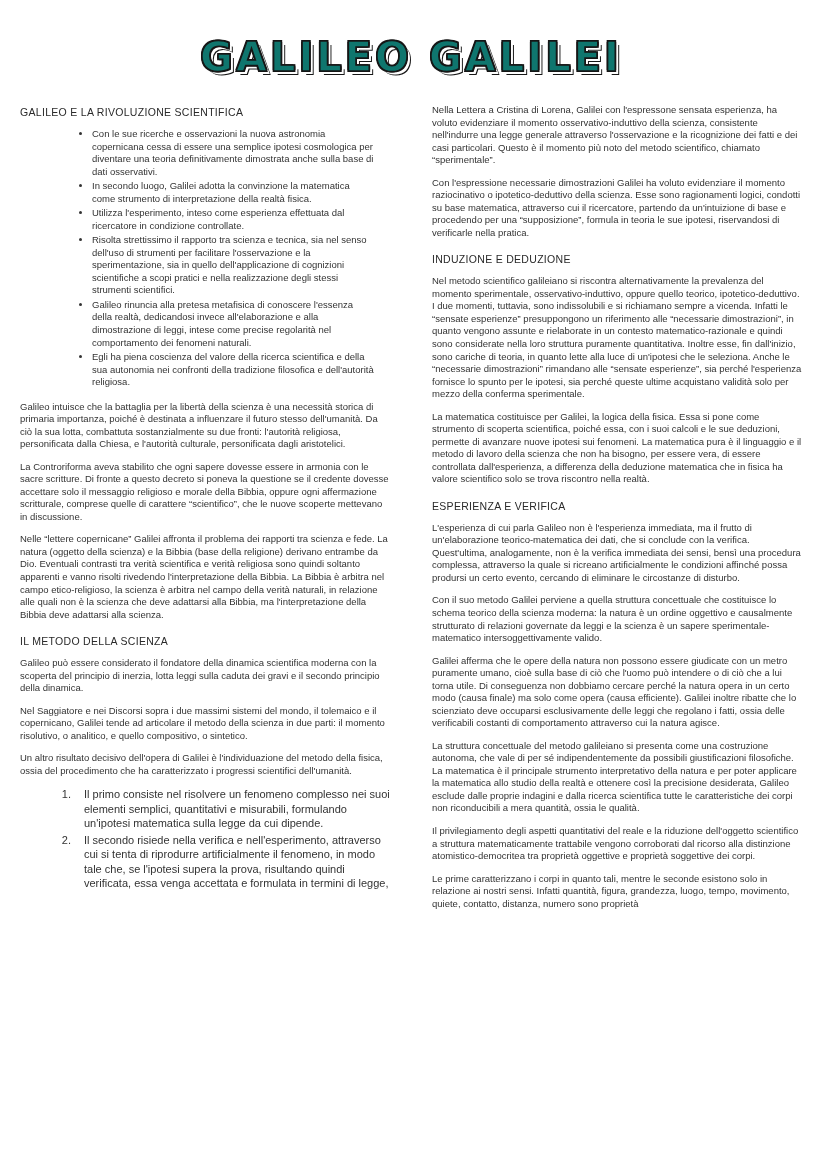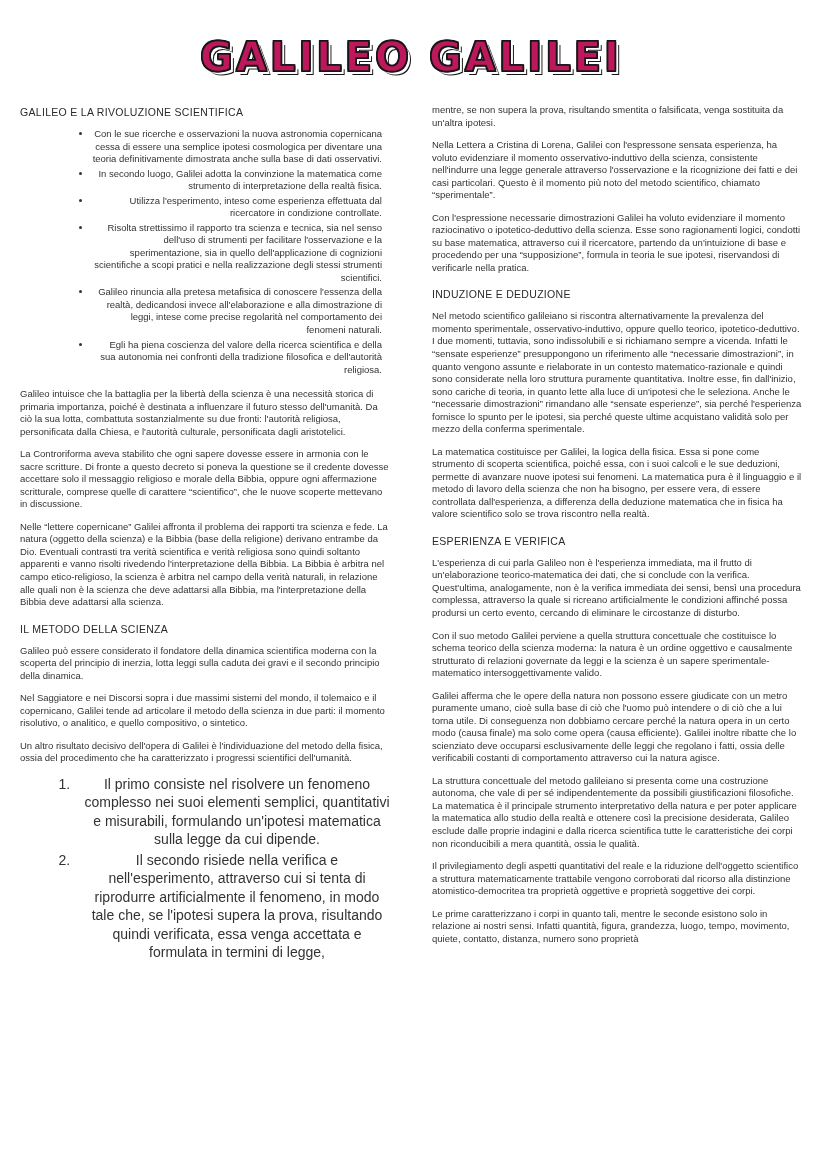--- a/index.html
+++ b/index.html
@@ -21,21 +21,21 @@
     padding: 30px 26px 20px 20px;
     background: #ffffff;
   }
   .doc-title {
     text-align: center;
     margin: 4px 0 24px 0;
     font-family: "DejaVu Sans", sans-serif;
     font-size: 40px;
     font-weight: 800;
     letter-spacing: 3px;
-    color: #be185d;
+    color: #0f766e;
     -webkit-text-stroke: 1.4px #161616;
     text-shadow:
       -1px -1px 0 #161616,
        1px -1px 0 #161616,
       -1px  1px 0 #161616,
        1px  1px 0 #161616,
        3px  3px 0 #ffffff,
        4px  4px 0 #161616;
   }
   .columns {
@@ -64,33 +64,31 @@
     margin: 0 0 10px 0;
   }
   ul.bullet-list {
     margin: 4px 0 12px 0;
     padding-left: 72px;
     list-style: disc;
   }
   ul.bullet-list li {
     font-size: 9.5px;
     line-height: 1.32;
-    margin: 0 8px 2px 0;
-    text-align: right;
+    margin: 0 16px 2px 0;
   }
   ol.numbered-list {
     margin: 2px 0 10px 0;
     padding-left: 54px;
   }
   ol.numbered-list li {
-    font-size: 14px;
+    font-size: 11px;
     line-height: 1.32;
     margin: 0 0 2px 0;
     padding-left: 10px;
-    text-align: center;
   }
 </style>
 </head>
 <body>
 
 <div class="page">
 
   <h1 class="doc-title">GALILEO GALILEI</h1>
 
   <div class="columns">
@@ -116,21 +114,20 @@
       <p class="para">Nel Saggiatore e nei Discorsi sopra i due massimi sistemi del mondo, il tolemaico e il copernicano, Galilei tende ad articolare il metodo della scienza in due parti: il momento risolutivo, o analitico, e quello compositivo, o sintetico.</p>
       <p class="para">Un altro risultato decisivo dell'opera di Galilei è l'individuazione del metodo della fisica, ossia del procedimento che ha caratterizzato i progressi scientifici dell'umanità.</p>
 
       <ol class="numbered-list">
         <li>Il primo consiste nel risolvere un fenomeno complesso nei suoi elementi semplici, quantitativi e misurabili, formulando un'ipotesi matematica sulla legge da cui dipende.</li>
         <li>Il secondo risiede nella verifica e nell'esperimento, attraverso cui si tenta di riprodurre artificialmente il fenomeno, in modo tale che, se l'ipotesi supera la prova, risultando quindi verificata, essa venga accettata e formulata in termini di legge,</li>
       </ol>
     </div>
 
     <div class="col">
-      <p class="para">mentre, se non supera la prova, risultando smentita o falsificata, venga sostituita da un'altra ipotesi.</p>
       <p class="para">Nella Lettera a Cristina di Lorena, Galilei con l'espressone sensata esperienza, ha voluto evidenziare il momento osservativo-induttivo della scienza, consistente nell'indurre una legge generale attraverso l'osservazione e la ricognizione dei fatti e dei casi particolari. Questo è il momento più noto del metodo scientifico, chiamato “sperimentale”.</p>
       <p class="para">Con l'espressione necessarie dimostrazioni Galilei ha voluto evidenziare il momento raziocinativo o ipotetico-deduttivo della scienza. Esse sono ragionamenti logici, condotti su base matematica, attraverso cui il ricercatore, partendo da un'intuizione di base e procedendo per una “supposizione”, formula in teoria le sue ipotesi, riservandosi di verificarle nella pratica.</p>
 
       <h2 class="section-heading">INDUZIONE E DEDUZIONE</h2>
       <p class="para">Nel metodo scientifico galileiano si riscontra alternativamente la prevalenza del momento sperimentale, osservativo-induttivo, oppure quello teorico, ipotetico-deduttivo. I due momenti, tuttavia, sono indissolubili e si richiamano sempre a vicenda. Infatti le “sensate esperienze” presuppongono un riferimento alle “necessarie dimostrazioni”, in quanto vengono assunte e rielaborate in un contesto matematico-razionale e quindi sono considerate nella loro struttura puramente quantitativa. Inoltre esse, fin dall'inizio, sono cariche di teoria, in quanto lette alla luce di un'ipotesi che le seleziona. Anche le “necessarie dimostrazioni” rimandano alle “sensate esperienze”, sia perché l'esperienza fornisce lo spunto per le ipotesi, sia perché queste ultime acquistano validità solo per mezzo della conferma sperimentale.</p>
       <p class="para">La matematica costituisce per Galilei, la logica della fisica. Essa si pone come strumento di scoperta scientifica, poiché essa, con i suoi calcoli e le sue deduzioni, permette di avanzare nuove ipotesi sui fenomeni. La matematica pura è il linguaggio e il metodo di lavoro della scienza che non ha bisogno, per essere vera, di essere controllata dall'esperienza, a differenza della deduzione matematica che in fisica ha valore scientifico solo se trova riscontro nella realtà.</p>
 
       <h2 class="section-heading">ESPERIENZA E VERIFICA</h2>
       <p class="para">L'esperienza di cui parla Galileo non è l'esperienza immediata, ma il frutto di un'elaborazione teorico-matematica dei dati, che si conclude con la verifica. Quest'ultima, analogamente, non è la verifica immediata dei sensi, bensì una procedura complessa, attraverso la quale si ricreano artificialmente le condizioni affinché possa prodursi un certo evento, cercando di eliminare le circostanze di disturbo.</p>
 

